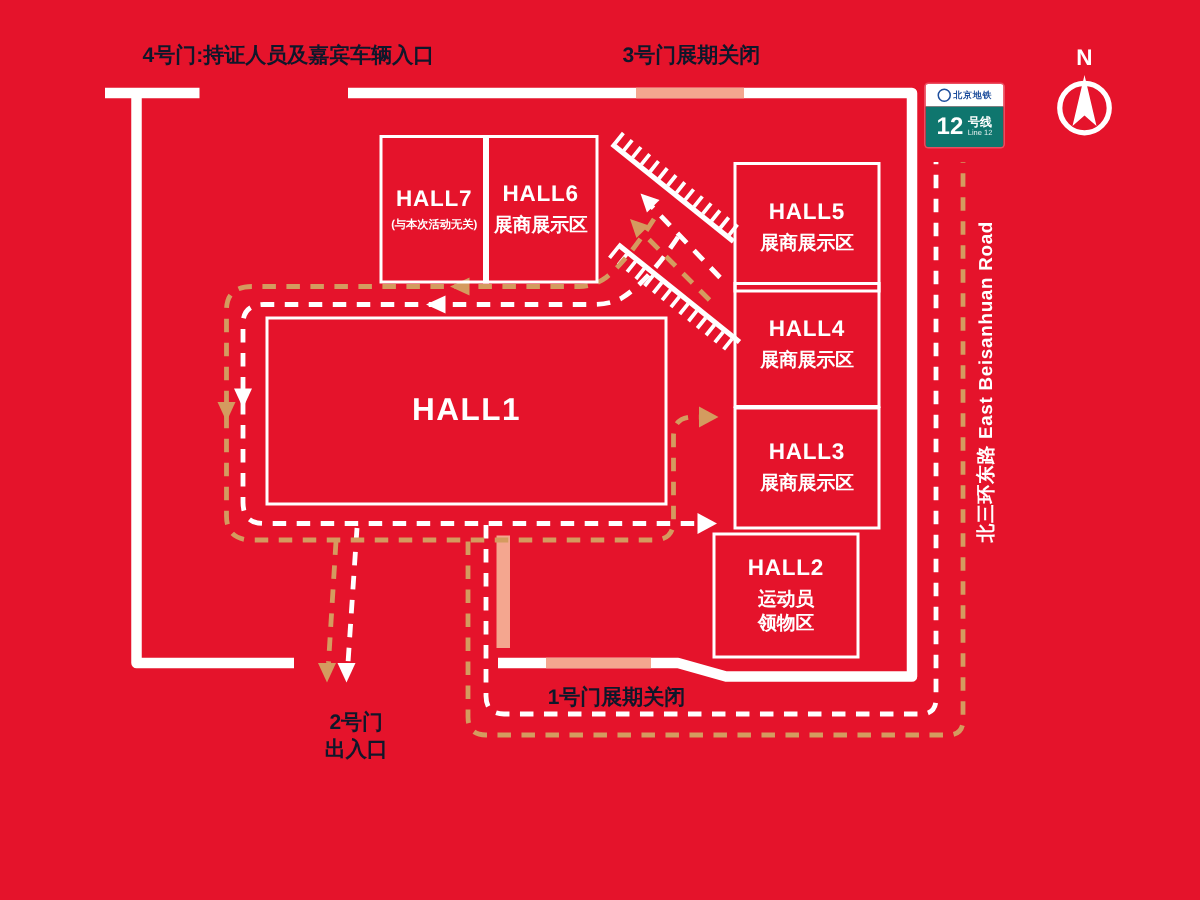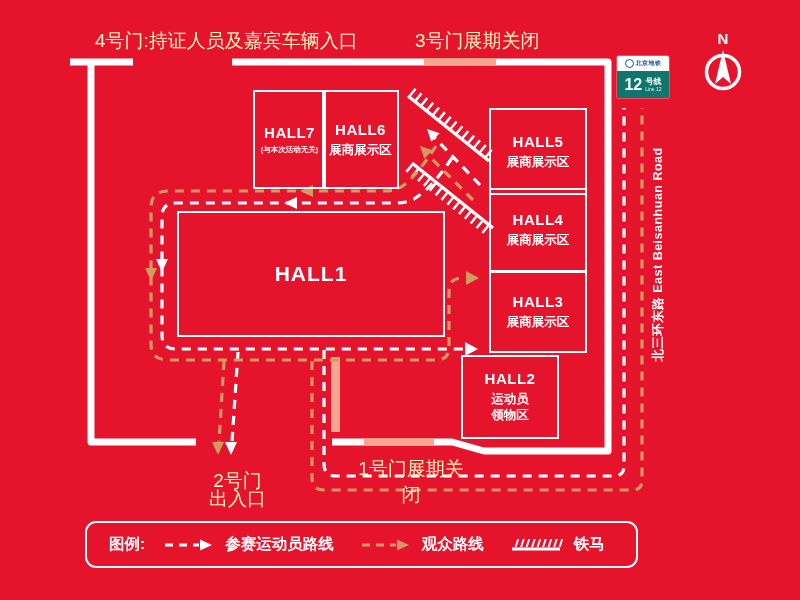--- a/index.html
+++ b/index.html
@@ -2,21 +2,21 @@
 <html><head>
 <meta charset="utf-8">
 <style>
   html,body{margin:0;padding:0;}
   body{width:800px;height:600px;overflow:hidden;background:#E5132B;
        font-family:"Liberation Sans","DejaVu Sans",sans-serif;}
   .canvas{position:relative;width:800px;height:600px;background:#E5132B;color:#fff;}
   svg{display:block;}
   #map-svg{position:absolute;left:0;top:0;}
 
-  .lbl{position:absolute;font-weight:normal;color:#fef9c3;font-size:19px;white-space:nowrap;}
+  .lbl{position:absolute;font-weight:bold;color:#0f172a;font-size:14px;white-space:nowrap;}
   .lbl-center{text-align:center;white-space:normal;}
 
   .hall{position:absolute;border:2px solid #fff;display:flex;flex-direction:column;
         align-items:center;justify-content:center;text-align:center;color:#fff;line-height:1.25;}
   .hall .hname{font-weight:bold;font-size:15px;letter-spacing:.5px;}
   .hall .hsub{font-weight:bold;font-size:12.5px;margin-top:3px;}
   .hall1 .hname{font-size:21px;letter-spacing:1px;}
   .hall1 .hsub{font-size:18px;margin-top:6px;}
   .hall7 .hsub{font-size:7.5px;font-weight:bold;margin-top:2px;}
 
@@ -107,21 +107,21 @@
   <div class="lbl" style="left:415px;top:28px;">3号门展期关闭</div>
   <div class="lbl lbl-center" style="left:350px;top:456px;width:122px;">1号门展期关闭</div>
   <div class="lbl lbl-center" style="left:160px;top:472px;width:155px;line-height:18px;">
     <div>2号门</div>
     <div>出入口</div>
   </div>
 
   <div class="hall hall1" style="left:177px;top:211px;width:264px;height:122px;">
     <div class="hname">HALL1</div>
   </div>
-  <div class="hall" style="left:461px;top:355px;width:94px;height:80px;">
+  <div class="hall" style="left:475px;top:355px;width:94px;height:80px;">
     <div class="hname">HALL2</div>
     <div class="hsub">运动员</div>
     <div class="hsub" style="margin-top:1px;">领物区</div>
   </div>
   <div class="hall" style="left:489px;top:271px;width:94px;height:78px;">
     <div class="hname">HALL3</div>
     <div class="hsub">展商展示区</div>
   </div>
   <div class="hall" style="left:489px;top:188px;width:94px;height:80px;">
     <div class="hname">HALL4</div>
@@ -157,39 +157,14 @@
     </div>
     <div class="badge-bot">
       <span class="badge-num">12</span>
       <span class="badge-col">
         <span class="badge-unit">号线</span>
         <span class="badge-en">Line 12</span>
       </span>
     </div>
   </div>
 
-  <div class="legend">
-    <span class="ltitle">图例:</span>
-
-    <svg width="52" height="14" viewBox="0 0 52 14">
-      <line x1="2" y1="7" x2="36" y2="7" stroke="#FFFFFF" stroke-width="3.2" stroke-dasharray="8 6"></line>
-      <polygon points="37,1.5 49,7 37,12.5" fill="#FFFFFF"></polygon>
-    </svg>
-    <span class="llabel">参赛运动员路线</span>
-
-    <span class="sp">
-      <svg width="52" height="14" viewBox="0 0 52 14">
-        <line x1="2" y1="7" x2="36" y2="7" stroke="#D49B5F" stroke-width="3.2" stroke-dasharray="8 6"></line>
-        <polygon points="37,1.5 49,7 37,12.5" fill="#D49B5F"></polygon>
-      </svg>
-    </span>
-    <span class="llabel">观众路线</span>
-
-    <span class="sp">
-      <svg width="54" height="15" viewBox="0 0 54 15">
-        <line x1="2" y1="12" x2="50" y2="12" stroke="#FFFFFF" stroke-width="3"></line>
-        <line x1="4" y1="6" x2="50" y2="6" stroke="#FFFFFF" stroke-width="8" stroke-dasharray="2 3.5" transform="skewX(-18)" transform-origin="27 12"></line>
-      </svg>
-    </span>
-    <span class="llabel">铁马</span>
-  </div>
 
 </div>
 
 </body></html>

